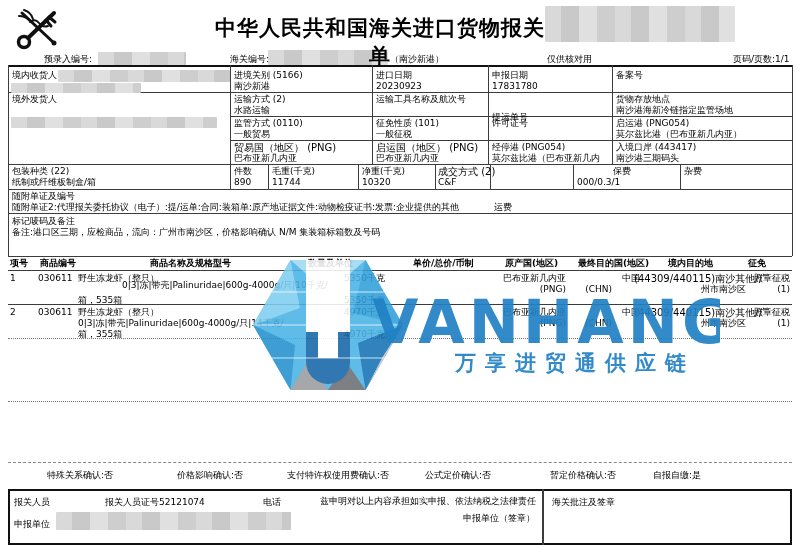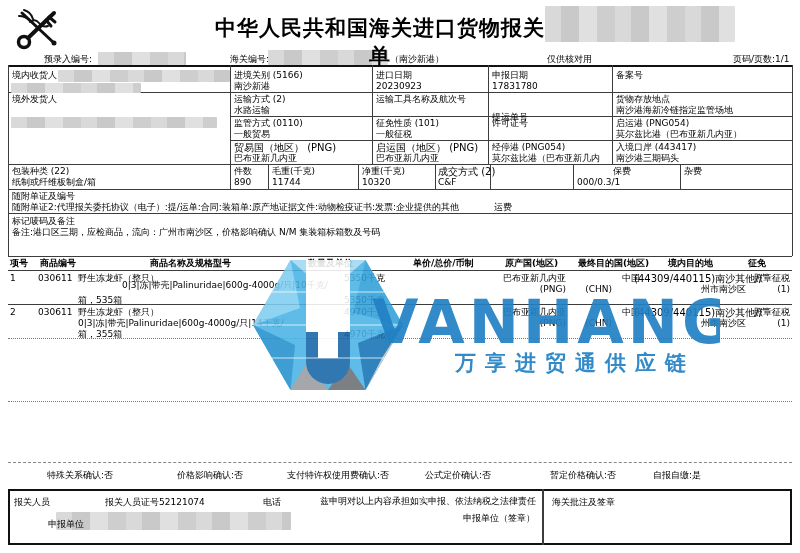--- a/index.html
+++ b/index.html
@@ -181,21 +181,21 @@
 <div class="t" style="left:425px;top:470px;">公式定价确认:否</div>
 <div class="t" style="left:550px;top:470px;">暂定价格确认:否</div>
 <div class="t" style="left:653px;top:470px;">自报自缴:是</div>
 
 <div class="botbox"></div>
 <div class="vl" style="left:542px;top:489px;height:56px;border-left-width:2px;"></div>
 
 <div class="t" style="left:14px;top:497px;">报关人员</div>
 <div class="t" style="left:105px;top:497px;">报关人员证号52121074</div>
 <div class="t" style="left:263px;top:497px;">电话</div>
-<div class="t" style="left:14px;top:519px;margin-left:34px;">申报单位</div>
+<div class="t" style="left:14px;top:519px;">申报单位</div>
 <div class="blur" style="left:56px;top:512px;width:235px;height:18px;"></div>
 <div class="t r" style="left:320px;top:496px;width:215px;">兹申明对以上内容承担如实申报、依法纳税之法律责任</div>
 <div class="t r" style="left:320px;top:513px;width:215px;">申报单位（签章）</div>
 <div class="t" style="left:552px;top:497px;">海关批注及签章</div>
 
 <div class="wm">
   <svg width="470" height="155" viewBox="0 0 470 155">
     <g opacity="0.88">
       <polygon points="40.5,7 115.5,7 153,72 115.5,137 40.5,137 3,72" fill="#49b2e5"></polygon>
       <polygon points="40.5,7 115.5,7 78,40" fill="#9fd9f3"></polygon>

